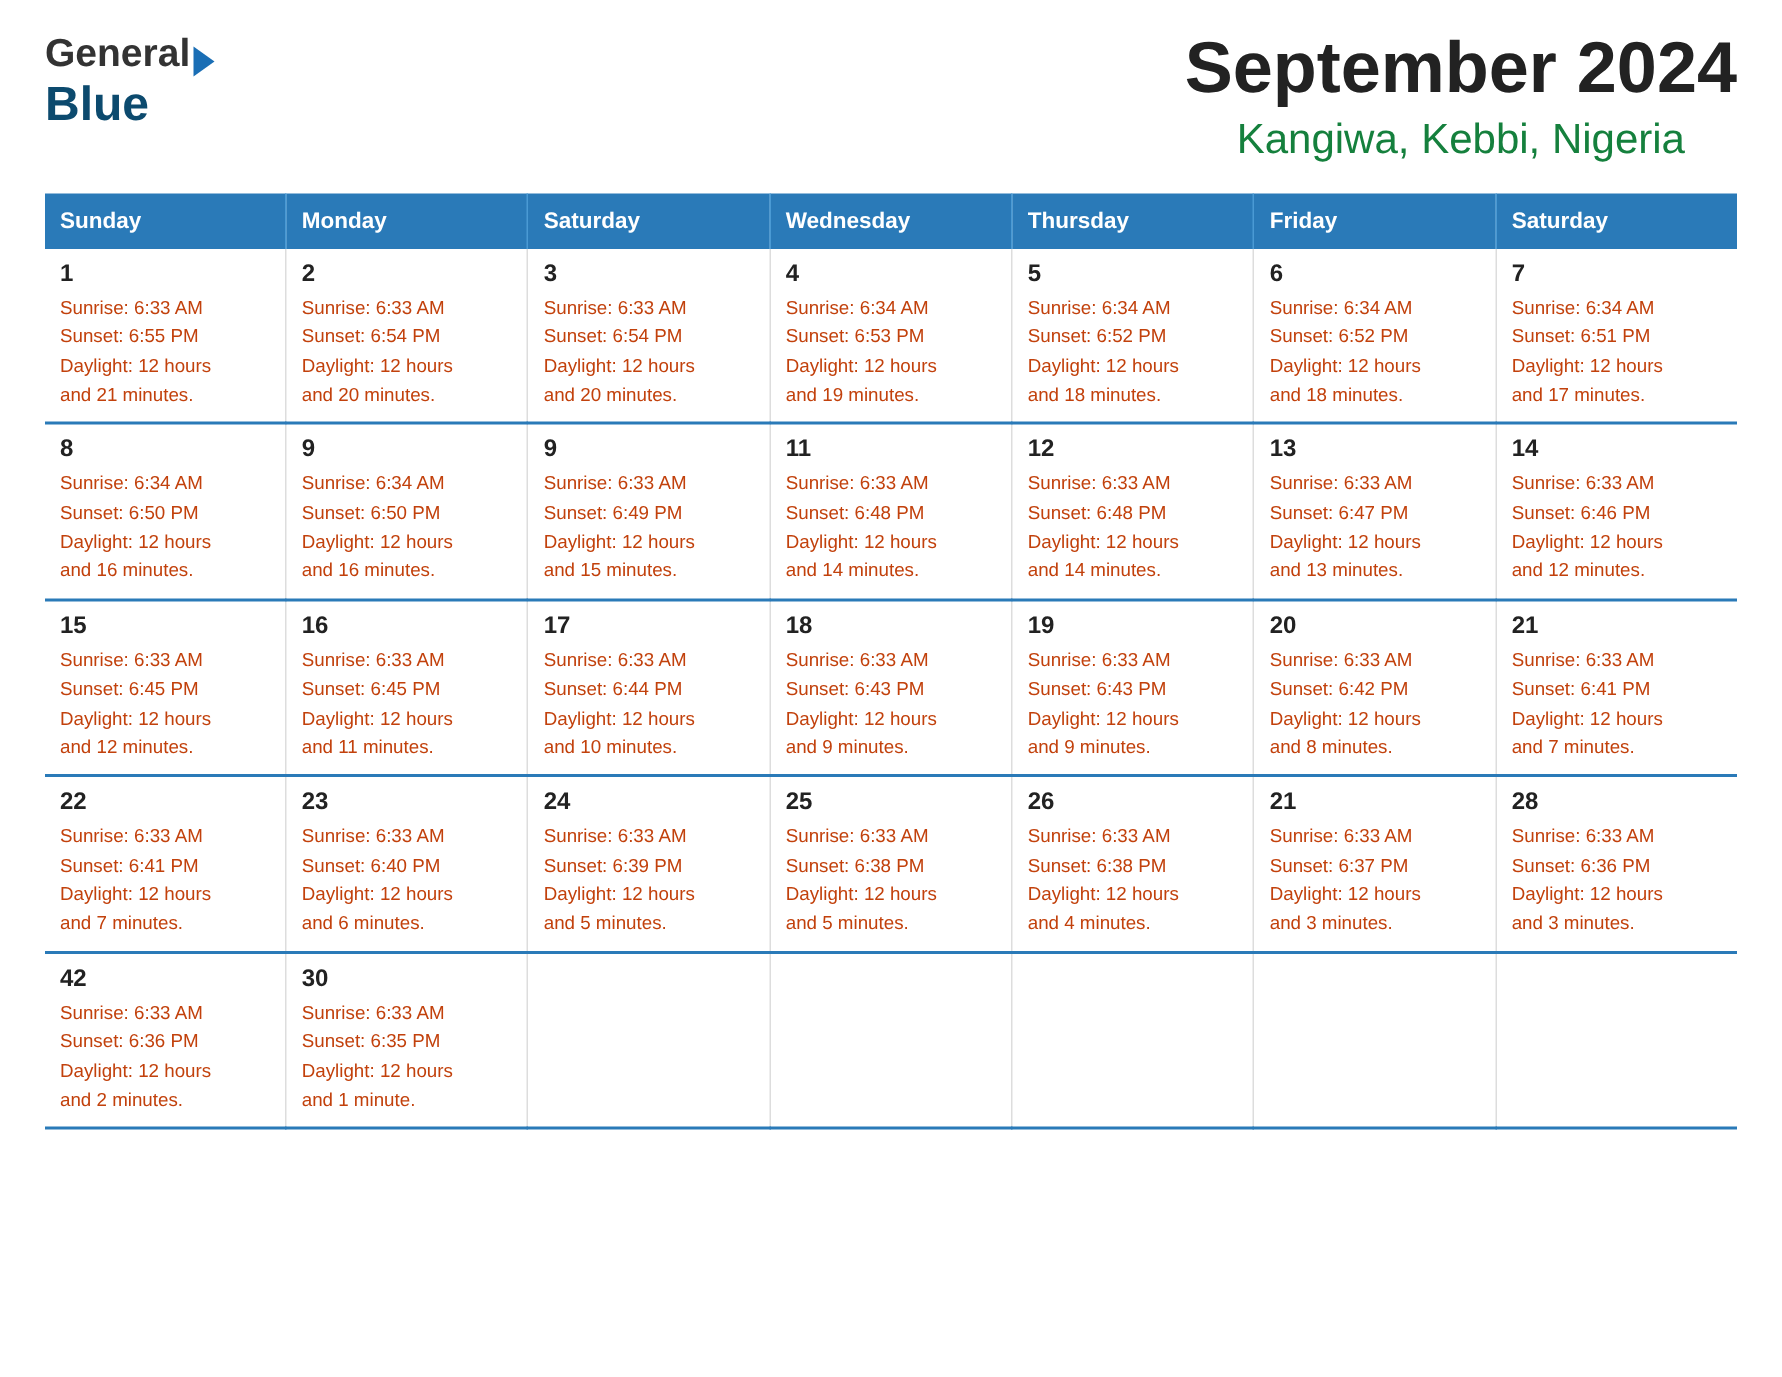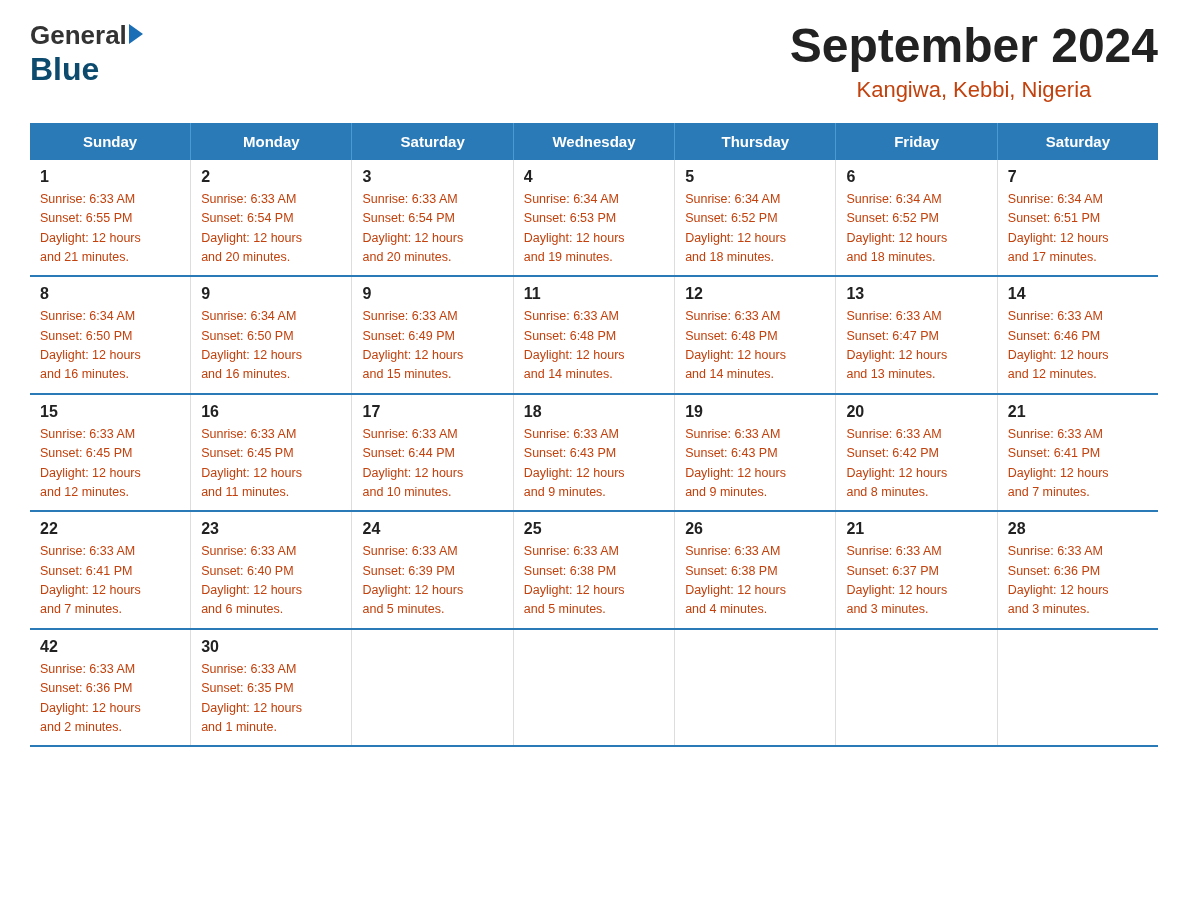--- a/index.html
+++ b/index.html
@@ -34,47 +34,47 @@
       border-bottom: 10px solid transparent;
       margin-left: 2px;
       margin-top: 4px;
     }
     .logo-area {
       display: flex;
       flex-direction: column;
     }
     .logo-row {
       display: flex;
-      align-items: flex-start;
+      align-items: flex-end;
     }
     .title-area {
       text-align: center;
     }
     .title-area h1 {
       font-size: 48px;
       font-weight: bold;
       color: #222;
       line-height: 1.1;
     }
     .title-area h2 {
-      font-size: 22px;
+      font-size: 28px;
       font-weight: normal;
-      color: #c2410c;
+      color: #15803d;
       margin-top: 4px;
     }
     table {
       width: 100%;
       border-collapse: collapse;
       font-size: 13px;
     }
     thead tr th {
       background-color: #2a7ab8;
       color: #fff;
       padding: 10px 10px;
-      text-align: center;
+      text-align: left;
       font-size: 15px;
       font-weight: 600;
       border-right: 1px solid #4a9ad4;
     }
     thead tr th:last-child {
       border-right: none;
       margin-left: 44px;
     }
     tbody tr {
       border-bottom: 2px solid #2a7ab8;

